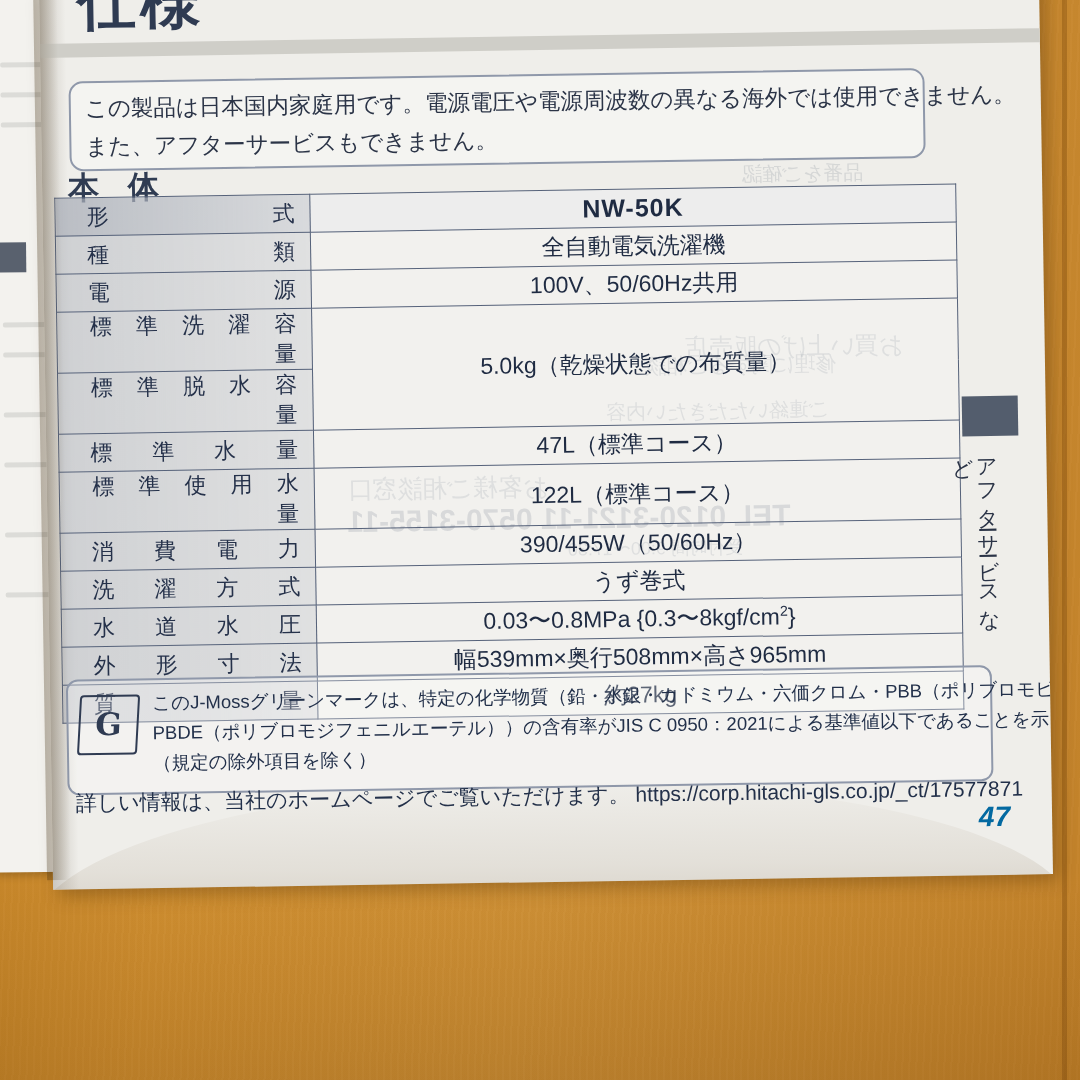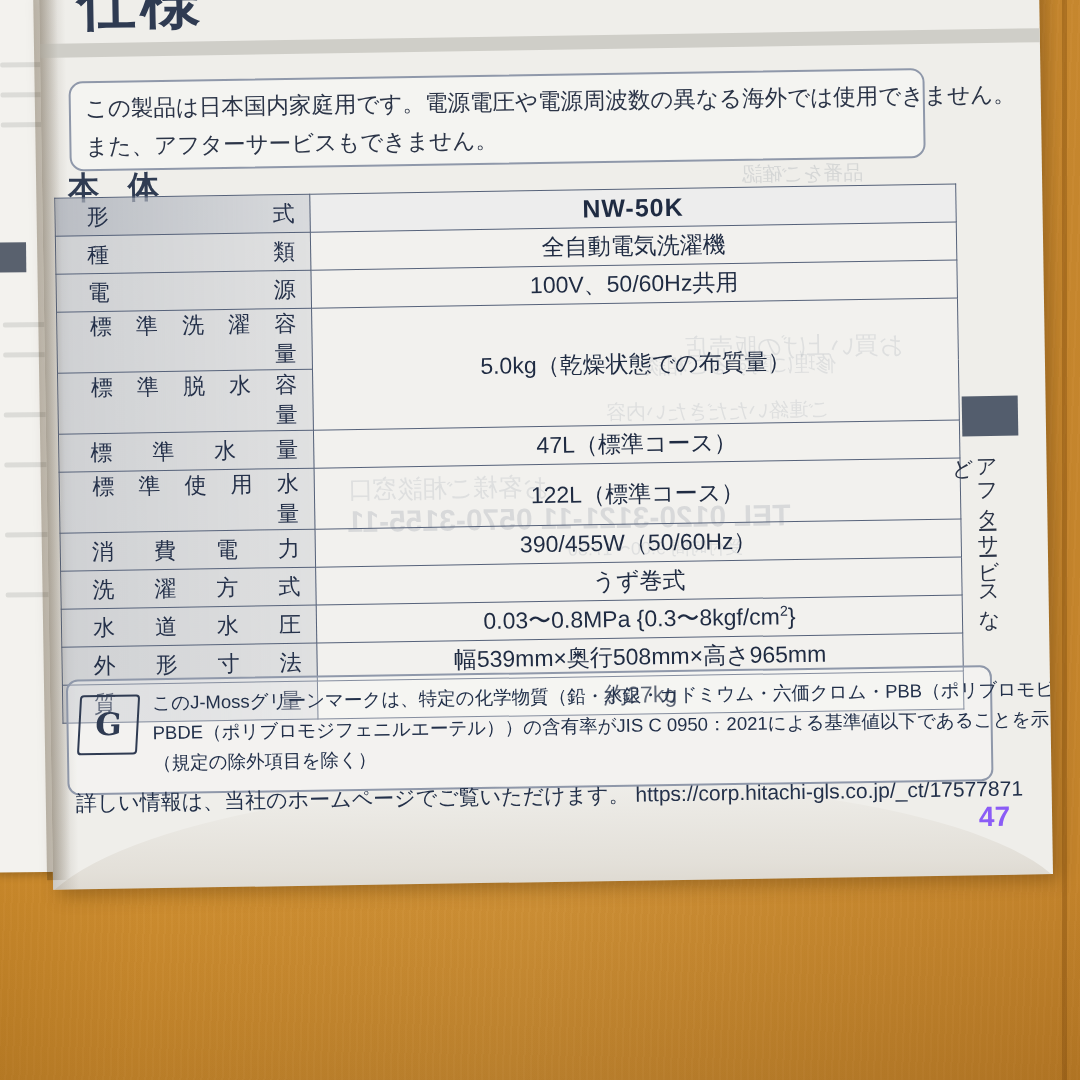--- a/index.html
+++ b/index.html
@@ -224,21 +224,22 @@
     font-size: 21px;
     color: #22304a;
     white-space: nowrap;
   }
   .footer-link .url { letter-spacing: 0px; }
   .page-number {
     position: absolute;
     right: 42px; top: 826px;
     font-size: 28px;
     font-weight: bold;
-    color: #8b5cf6;
+    color: #0369a1;
+    font-style: italic;
   }
 
   
   .ghost {
     position: absolute;
     color: rgba(90,100,120,0.17);
     font-size: 24px;
     white-space: nowrap;
     transform: scaleX(-1);
     pointer-events: none;

